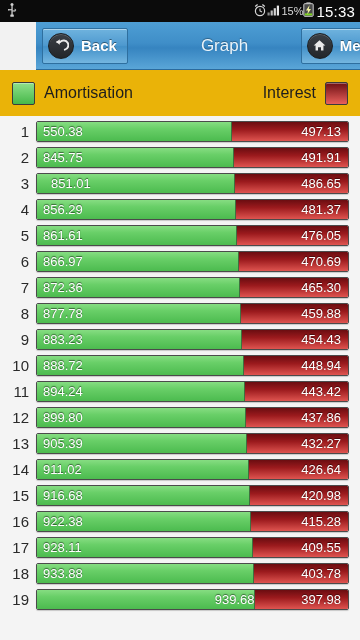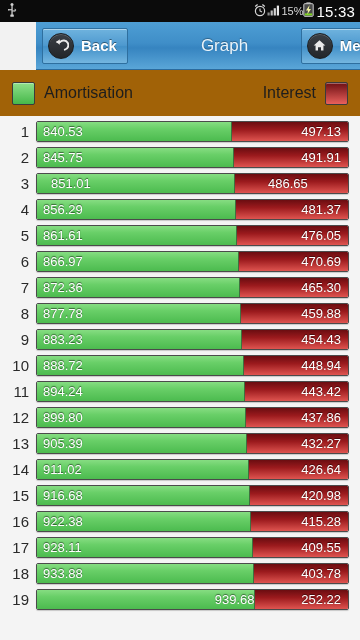--- a/index.html
+++ b/index.html
@@ -52,21 +52,21 @@
   .ab-title{
     position:absolute;left:17px;right:0;text-align:center;
     font-size:17px;color:#eaf4fb;
     text-shadow:0 -1px 1px rgba(0,0,0,.35);
     pointer-events:none;
   }
   
   .legend{
     height:46px;width:360px;box-sizing:border-box;
     display:flex;align-items:center;padding:0 12px;
-    background:#a16207;
+    background:#eab308;
   }
   .legend-group{display:flex;align-items:center;gap:9px;}
   .legend-group.right{margin-left:auto;}
   .swatch{
     width:21px;height:21px;border:1px solid #3b3b3b;border-radius:2px;
     box-shadow:inset 0 1px 0 rgba(255,255,255,.35);
     flex:0 0 auto;
   }
   .swatch.green{background:linear-gradient(to bottom,#8fe08a 0%,#46b84a 100%);}
   .swatch.red{background:linear-gradient(to bottom,#6e0f13 0%,#e8605c 100%);}
@@ -186,21 +186,21 @@
     <span class="legend-label">Interest</span>
     <span class="swatch red"></span>
   </div>
 </div>
 
 <div class="chart" id="chart-rows">
     <div class="row">
       <div class="row-index">1</div>
       <div class="bar">
         <div class="seg seg-green" style="width: 62.8358%;">
-          <span class="seg-value">840.53</span>
+          <span class="seg-value">550.38</span>
         </div>
         <div class="seg seg-red" style="width: 37.1642%;">
           <span class="seg-value">497.13</span>
         </div>
       </div>
     </div>
     <div class="row">
       <div class="row-index">2</div>
       <div class="bar">
         <div class="seg seg-green" style="width: 63.2261%;">
@@ -210,21 +210,21 @@
           <span class="seg-value">491.91</span>
         </div>
       </div>
     </div>
     <div class="row">
       <div class="row-index">3</div>
       <div class="bar">
         <div class="seg seg-green" style="width: 63.6193%; padding-left: 14px;">
           <span class="seg-value">851.01</span>
         </div>
-        <div class="seg seg-red" style="width: 36.3807%; justify-content: center;">
+        <div class="seg seg-red" style="width: 36.3807%;">
           <span class="seg-value">486.65</span>
         </div>
       </div>
     </div>
     <div class="row">
       <div class="row-index">4</div>
       <div class="bar">
         <div class="seg seg-green" style="width: 64.014%;">
           <span class="seg-value">856.29</span>
         </div>
@@ -387,17 +387,17 @@
         </div>
       </div>
     </div>
     <div class="row">
       <div class="row-index">19</div>
       <div class="bar">
         <div class="seg seg-green" style="width: 70.248%; justify-content: flex-end;">
           <span class="seg-value">939.68</span>
         </div>
         <div class="seg seg-red" style="width: 29.752%;">
-          <span class="seg-value">252.22</span>
+          <span class="seg-value">397.98</span>
         </div>
       </div>
     </div>
   </div>
 
 </body></html>

